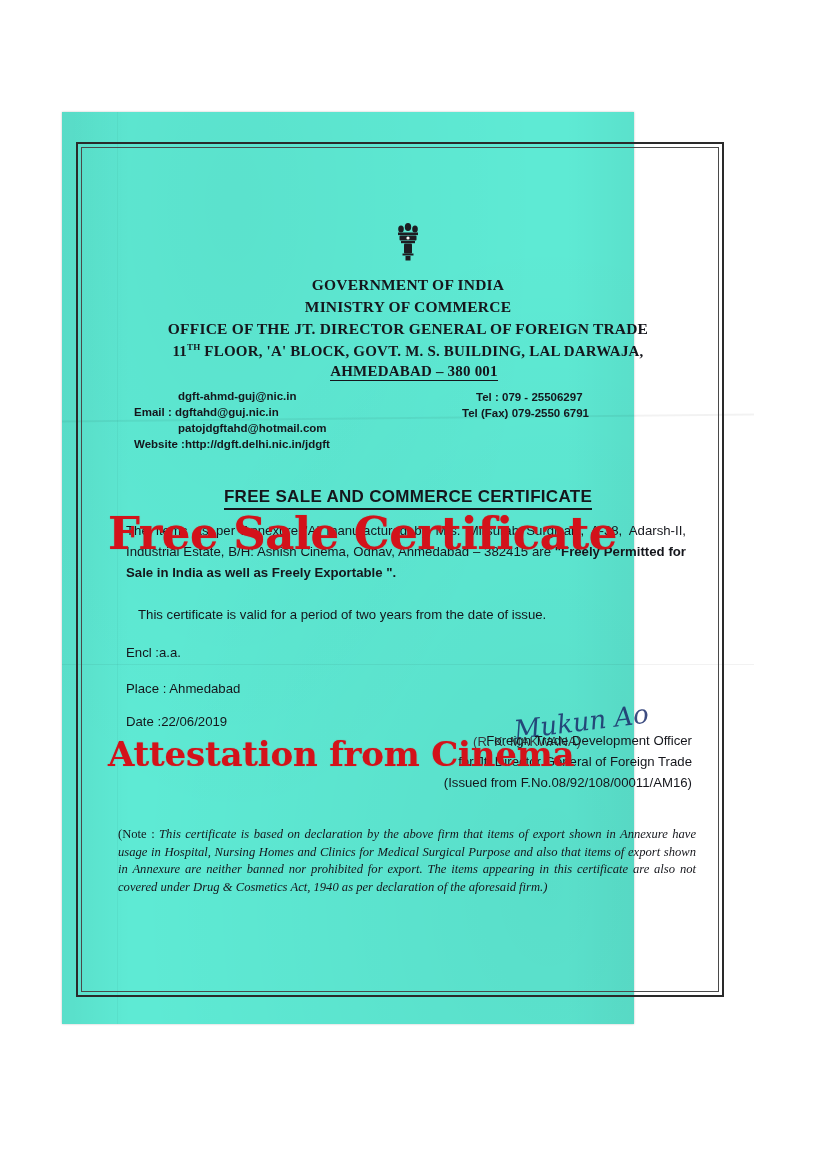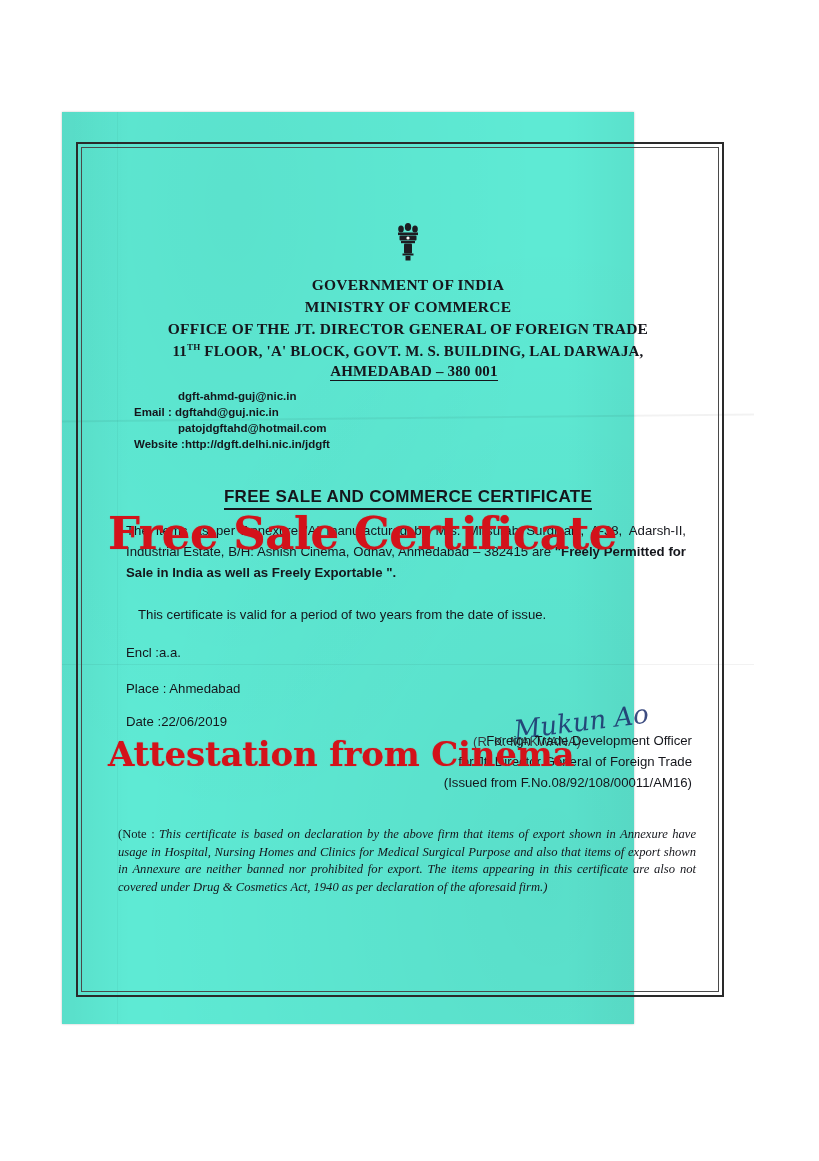--- a/index.html
+++ b/index.html
@@ -278,20 +278,24 @@
     <div id="contact">
       <div class="left">
         <div style="padding-left:44px">dgft-ahmd-guj@nic.in</div>
         <div>
           <span>Email  :</span>
           <span>dgftahd@guj.nic.in</span>
         </div>
         <div style="padding-left:44px">patojdgftahd@hotmail.com</div>
         <div>Website :http://dgft.delhi.nic.in/jdgft</div>
       </div>
+      <div class="right">
+        <div class="line1">Tel : 079 - 25506297</div>
+        <div class="line2">Tel (Fax) 079-2550 6791</div>
+      </div>
       <div class="clear"></div>
     </div>
 
     <div id="doc-title">
       <span>FREE SALE AND COMMERCE CERTIFICATE</span>
     </div>
 
     <div class="para" id="para-main">
       <span>The items as per Annexure 'A' manufactured by M/s. Mirsurab Surgicals, A-38, Adarsh-II, Industrial Estate, B/H: Ashish Cinema, Odhav, Ahmedabad – 382415 are </span><b>"Freely  Permitted for Sale in India as well as Freely Exportable ".</b>
     </div>

